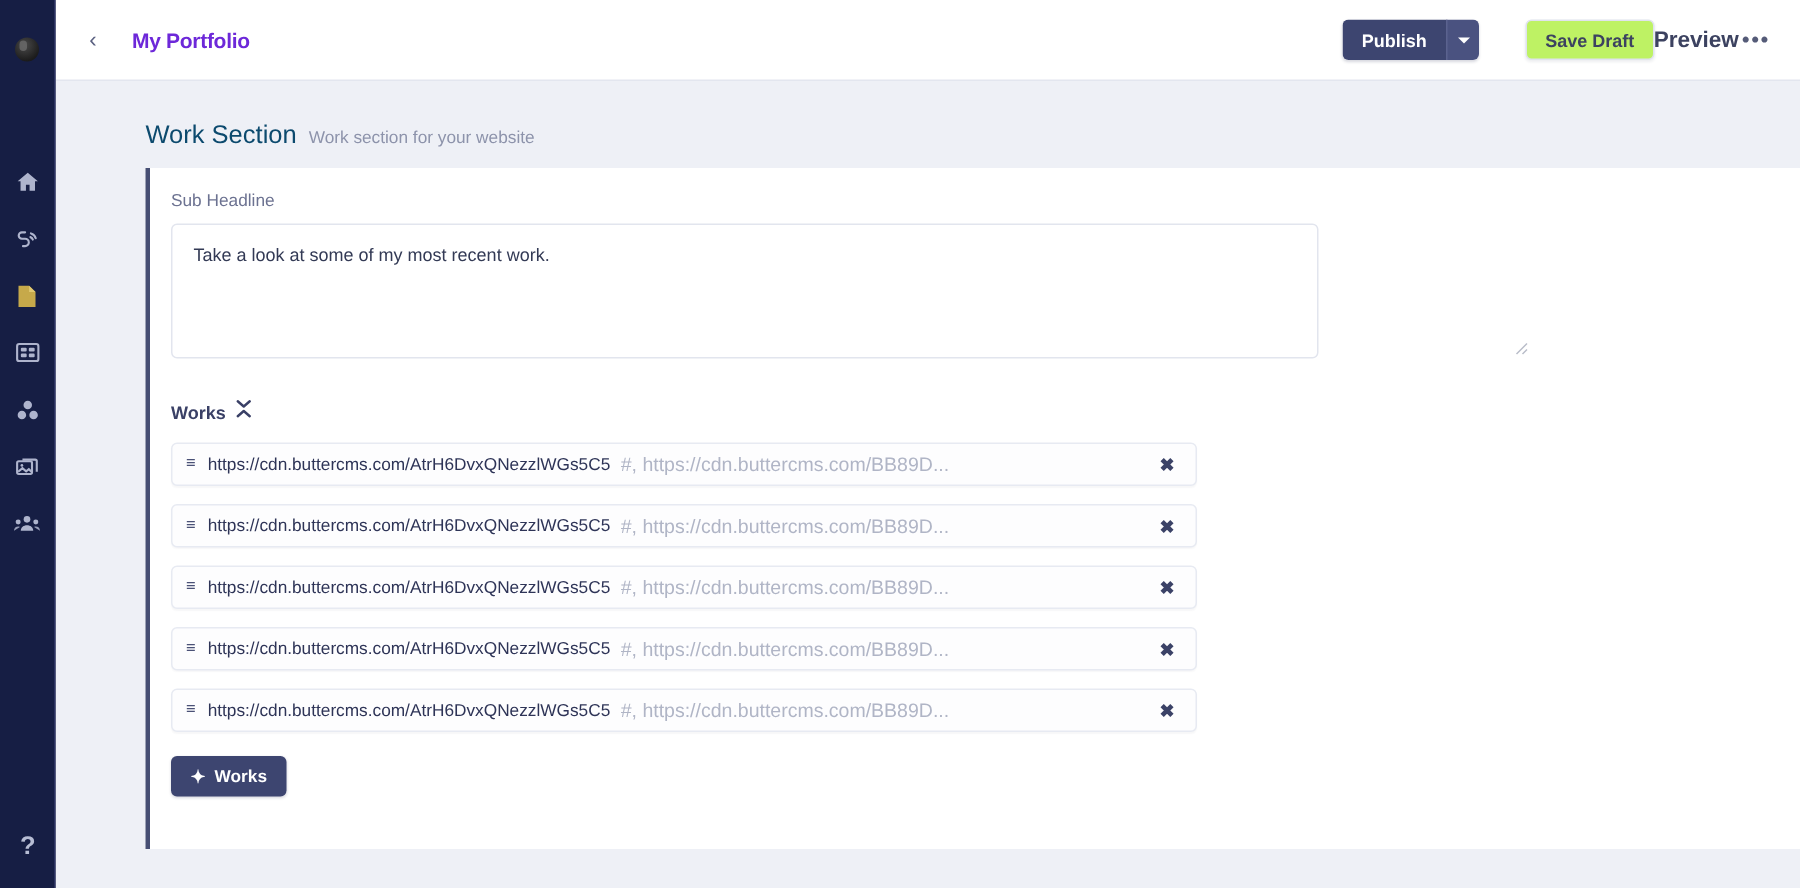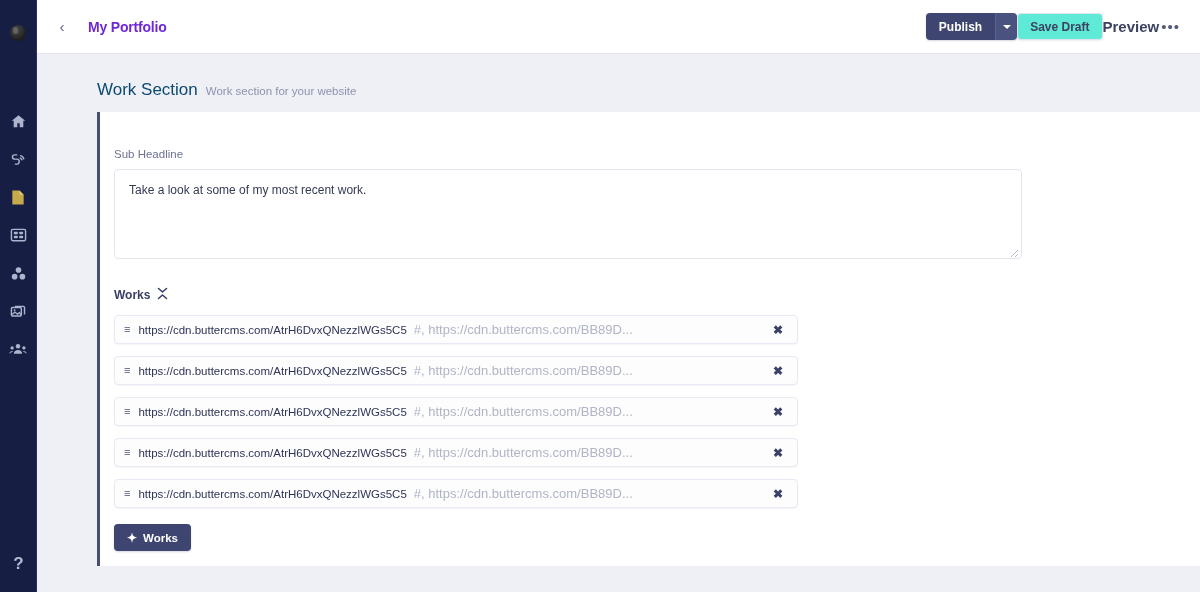--- a/index.html
+++ b/index.html
@@ -95,27 +95,28 @@
     background: #4a5280; width: 22px; height: 27px;
     display: flex; align-items: center; justify-content: center;
     border-left: 1px solid #5b628f; cursor: pointer;
   }
   .publish-caret i {
     display: block; width: 0; height: 0;
     border-left: 4px solid transparent; border-right: 4px solid transparent;
     border-top: 4px solid #ffffff;
   }
   .save-draft {
-    background: #5eead4; color: #3c4260;
+    background: #bef264; color: #3c4260;
     font-size: 12px; font-weight: bold;
     padding: 0 12px; height: 27px;
     display: flex; align-items: center;
     border: 1px solid #e0e3ee; border-radius: 4px;
     box-shadow: 0 1px 2px rgba(30,35,70,.08);
     cursor: pointer;
+    margin-left: 31px;
   }
   .preview-btn {
     color: #3c4260; font-size: 15px; font-weight: bold;
     height: 27px; display: flex; align-items: center; cursor: pointer;
   }
   .more-btn {
     color: #555b78; font-size: 15px; letter-spacing: 1px;
     height: 27px; display: flex; align-items: center; cursor: pointer;
     padding-left: 2px;
   }
@@ -129,30 +130,30 @@
   .section-title { font-size: 17px; font-weight: normal; color: #0c4a6e; }
   .section-sub { font-size: 11.5px; color: #8d93ab; }
 
   
   .content-scroll { flex: 1 1 auto; overflow: hidden; position: relative; }
   .card {
     margin-left: 60px;
     background: #ffffff;
     border-left: 3px solid #464e73;
     min-height: 454px;
-    padding: 36px 0 0 14px;
+    padding: 16px 0 0 14px;
     position: relative;
   }
 
   .field-label {
     font-size: 11.5px; color: #6c7291; font-weight: normal;
     margin-bottom: 9px;
   }
   .subheadline-area {
-    width: 908px; height: 90px;
+    width: 765px; height: 90px;
     border: 1px solid #e2e5ee; border-radius: 4px;
     background: #ffffff;
     font-family: "Liberation Sans", sans-serif;
     font-size: 12px; color: #333a55;
     padding: 12px 14px;
     resize: none; outline: none; display: block;
     line-height: 1.4;
   }
   .resize-grip {
     position: absolute; right: 3px; bottom: 3px;

